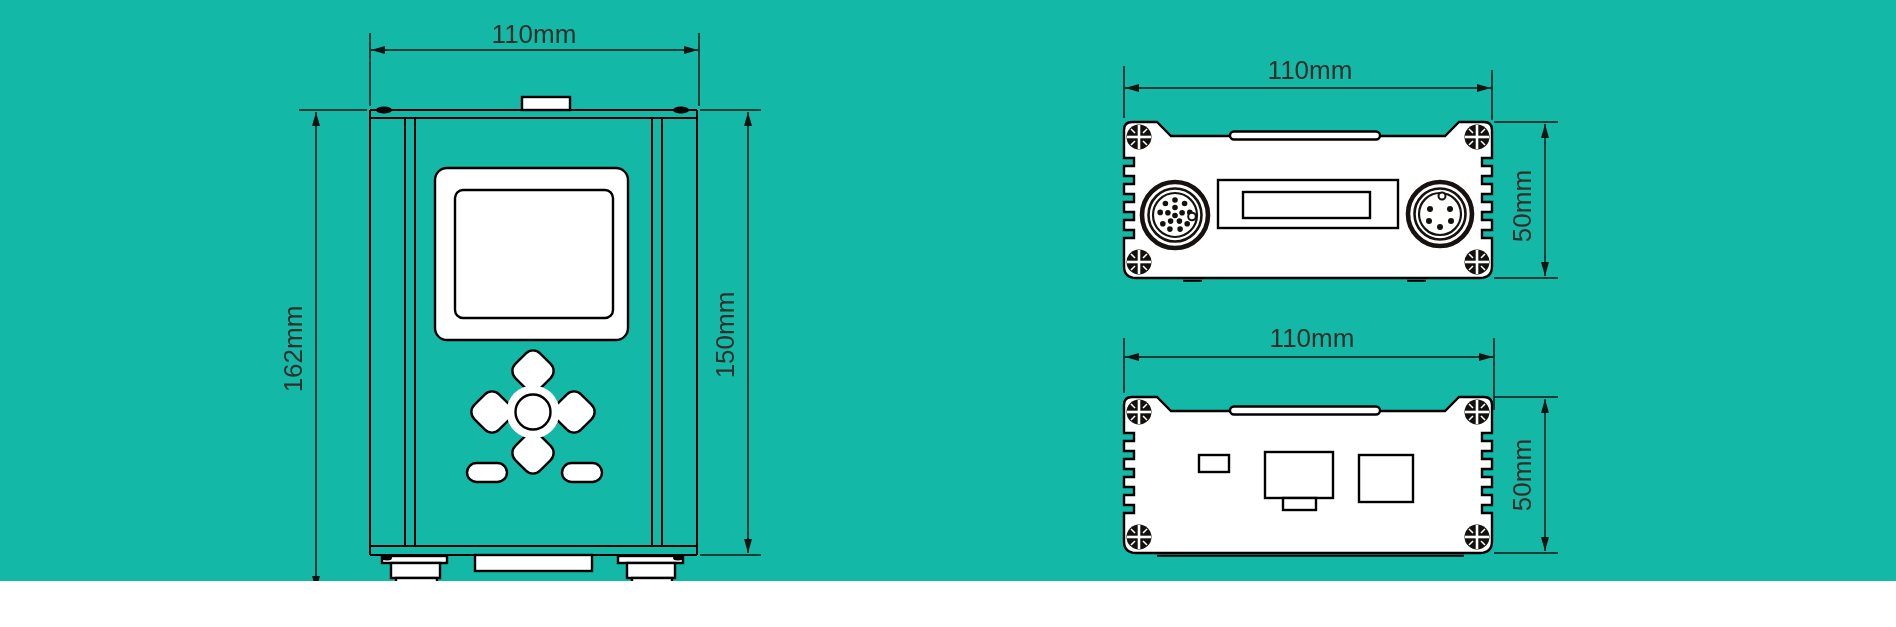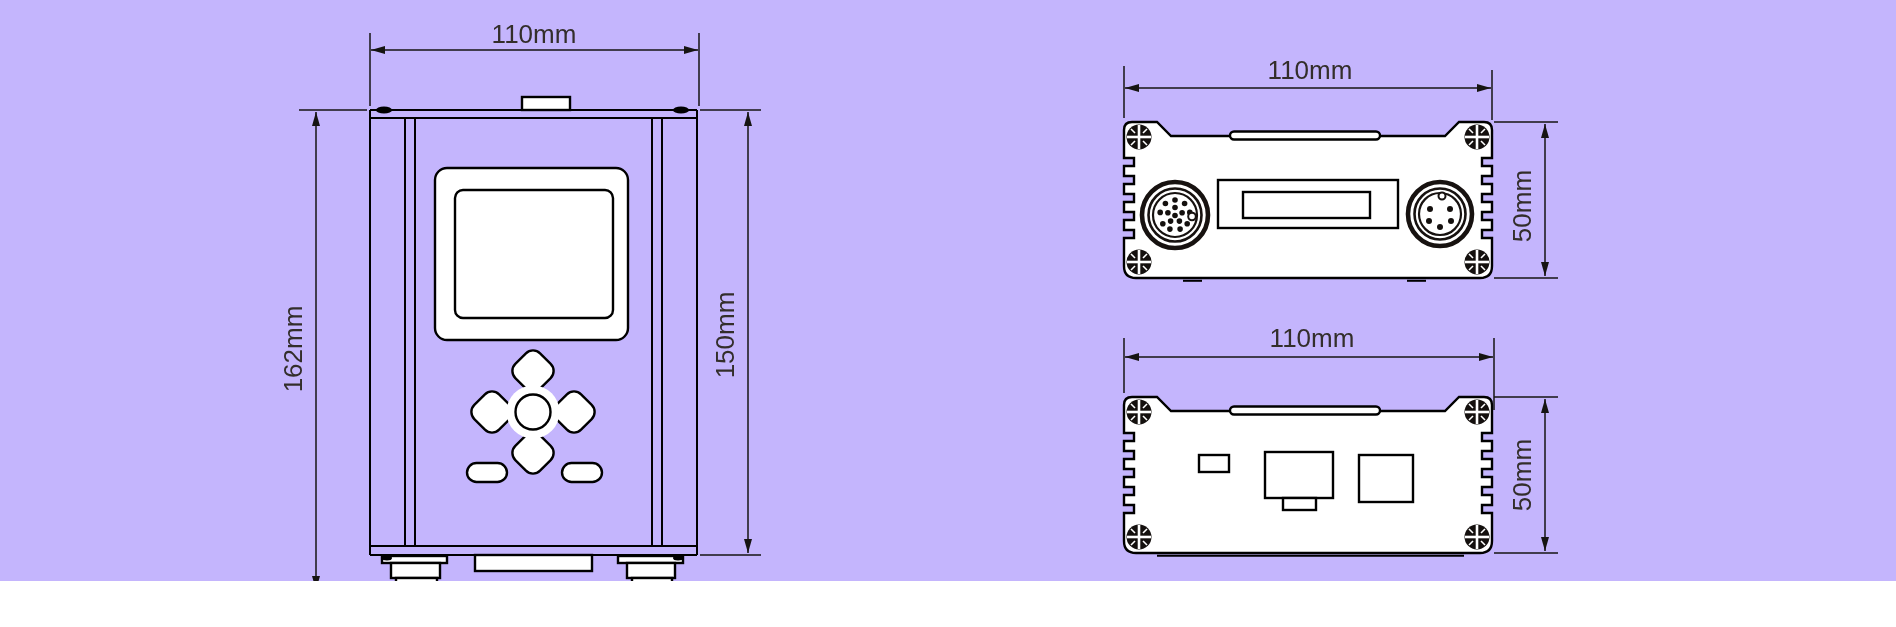--- a/index.html
+++ b/index.html
@@ -1,16 +1,16 @@
 <!DOCTYPE html>
 <html><head>
 <meta charset="utf-8">
 <style>
   html,body{margin:0;padding:0;background:#ffffff;}
-  .stage{position:relative;width:1896px;height:581px;background:#c4b5fd;overflow:hidden;}
+  .stage{position:relative;width:1896px;height:581px;background:#14b8a6;overflow:hidden;}
   svg{display:block;}
   .dim-text{font-family:"Liberation Sans",sans-serif;font-size:26px;fill:#332e2b;}
   .outline{fill:#ffffff;stroke:#000000;stroke-width:2.4;}
   .thin{stroke:#000000;stroke-width:2;fill:none;}
   .dimline{stroke:#161412;stroke-width:1.5;fill:none;}
   .arrow{fill:#161412;stroke:none;}
 </style>
 </head>
 <body>
 

